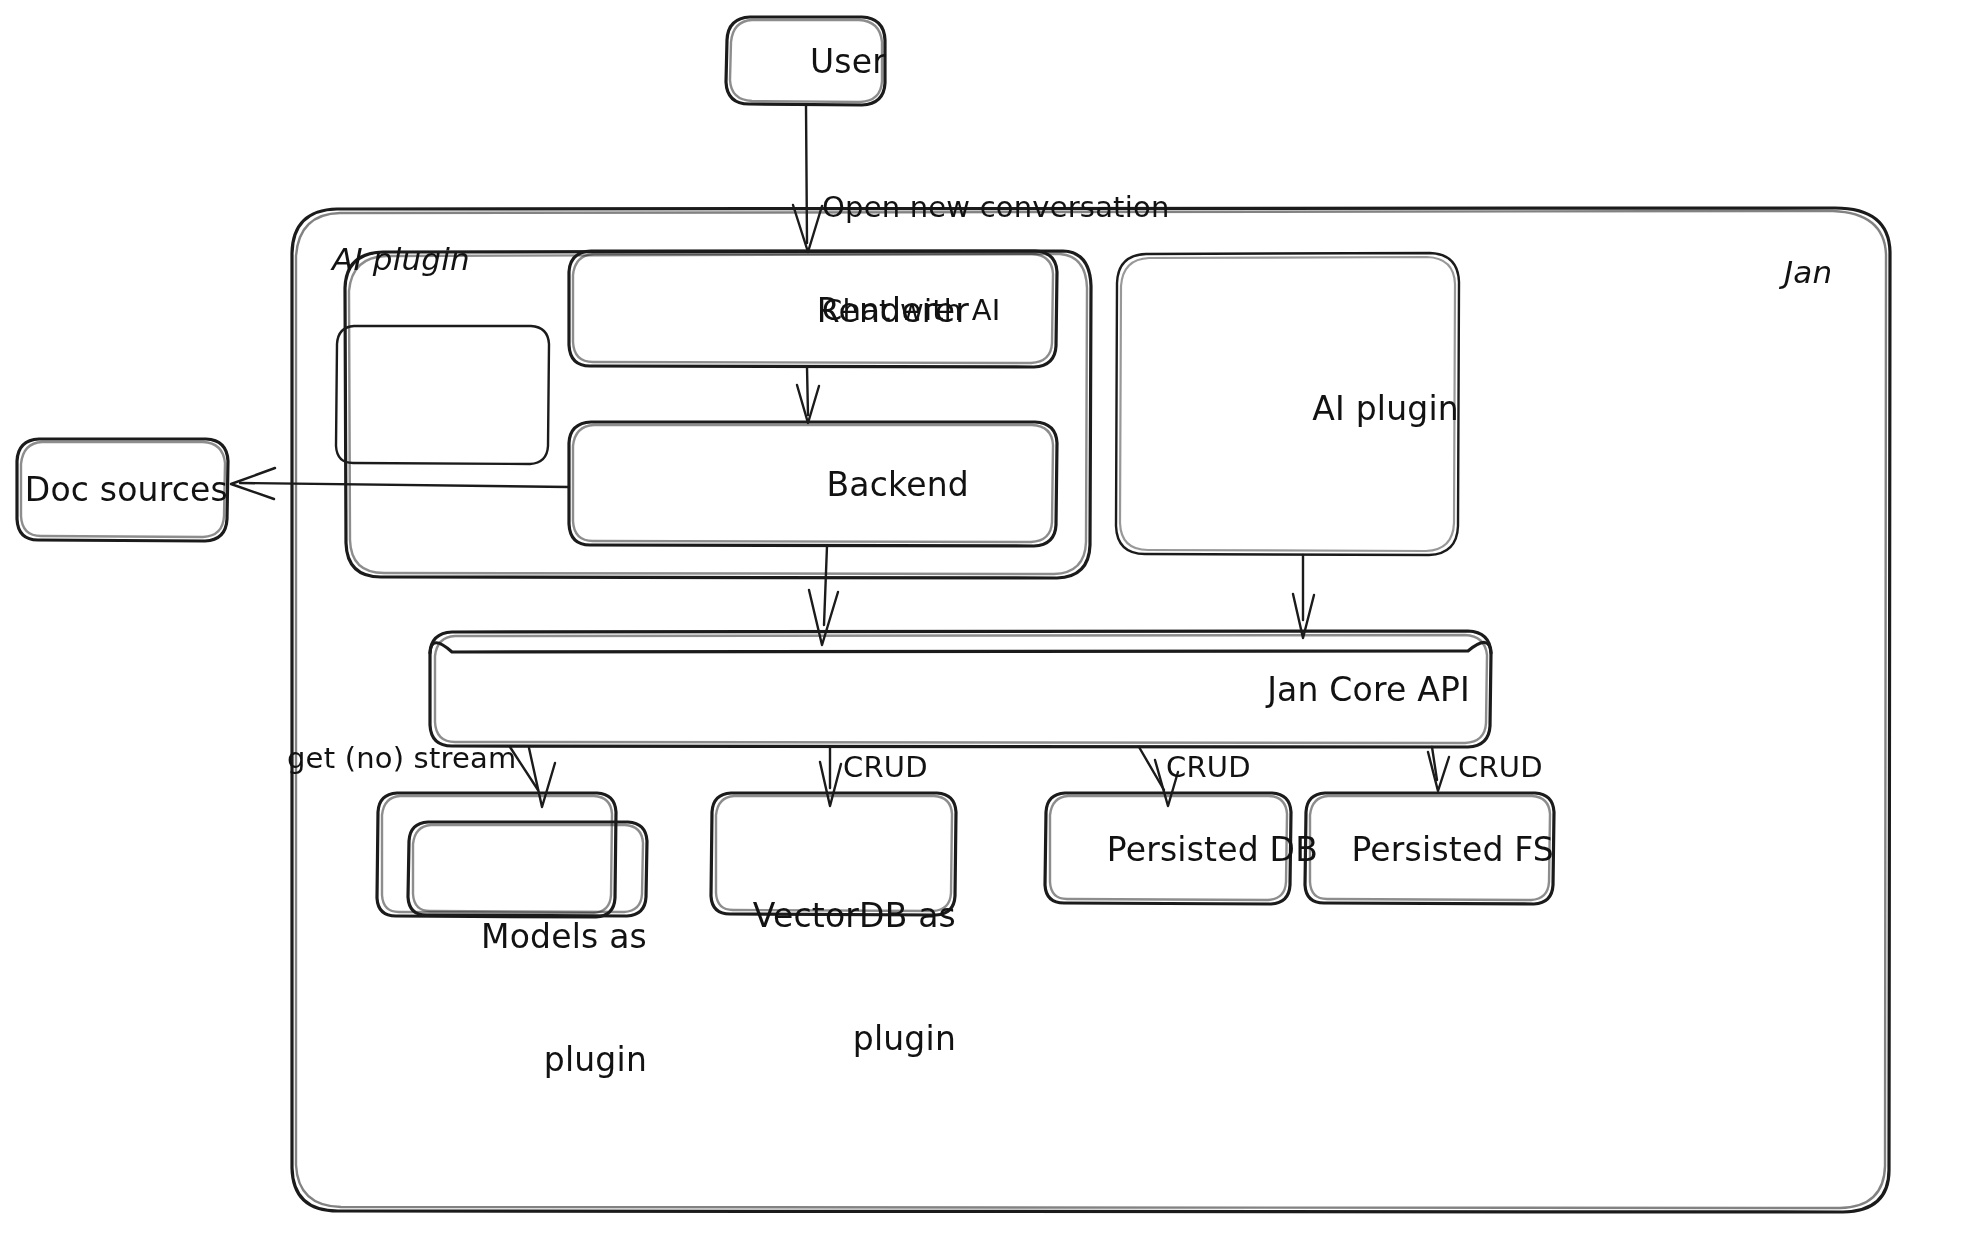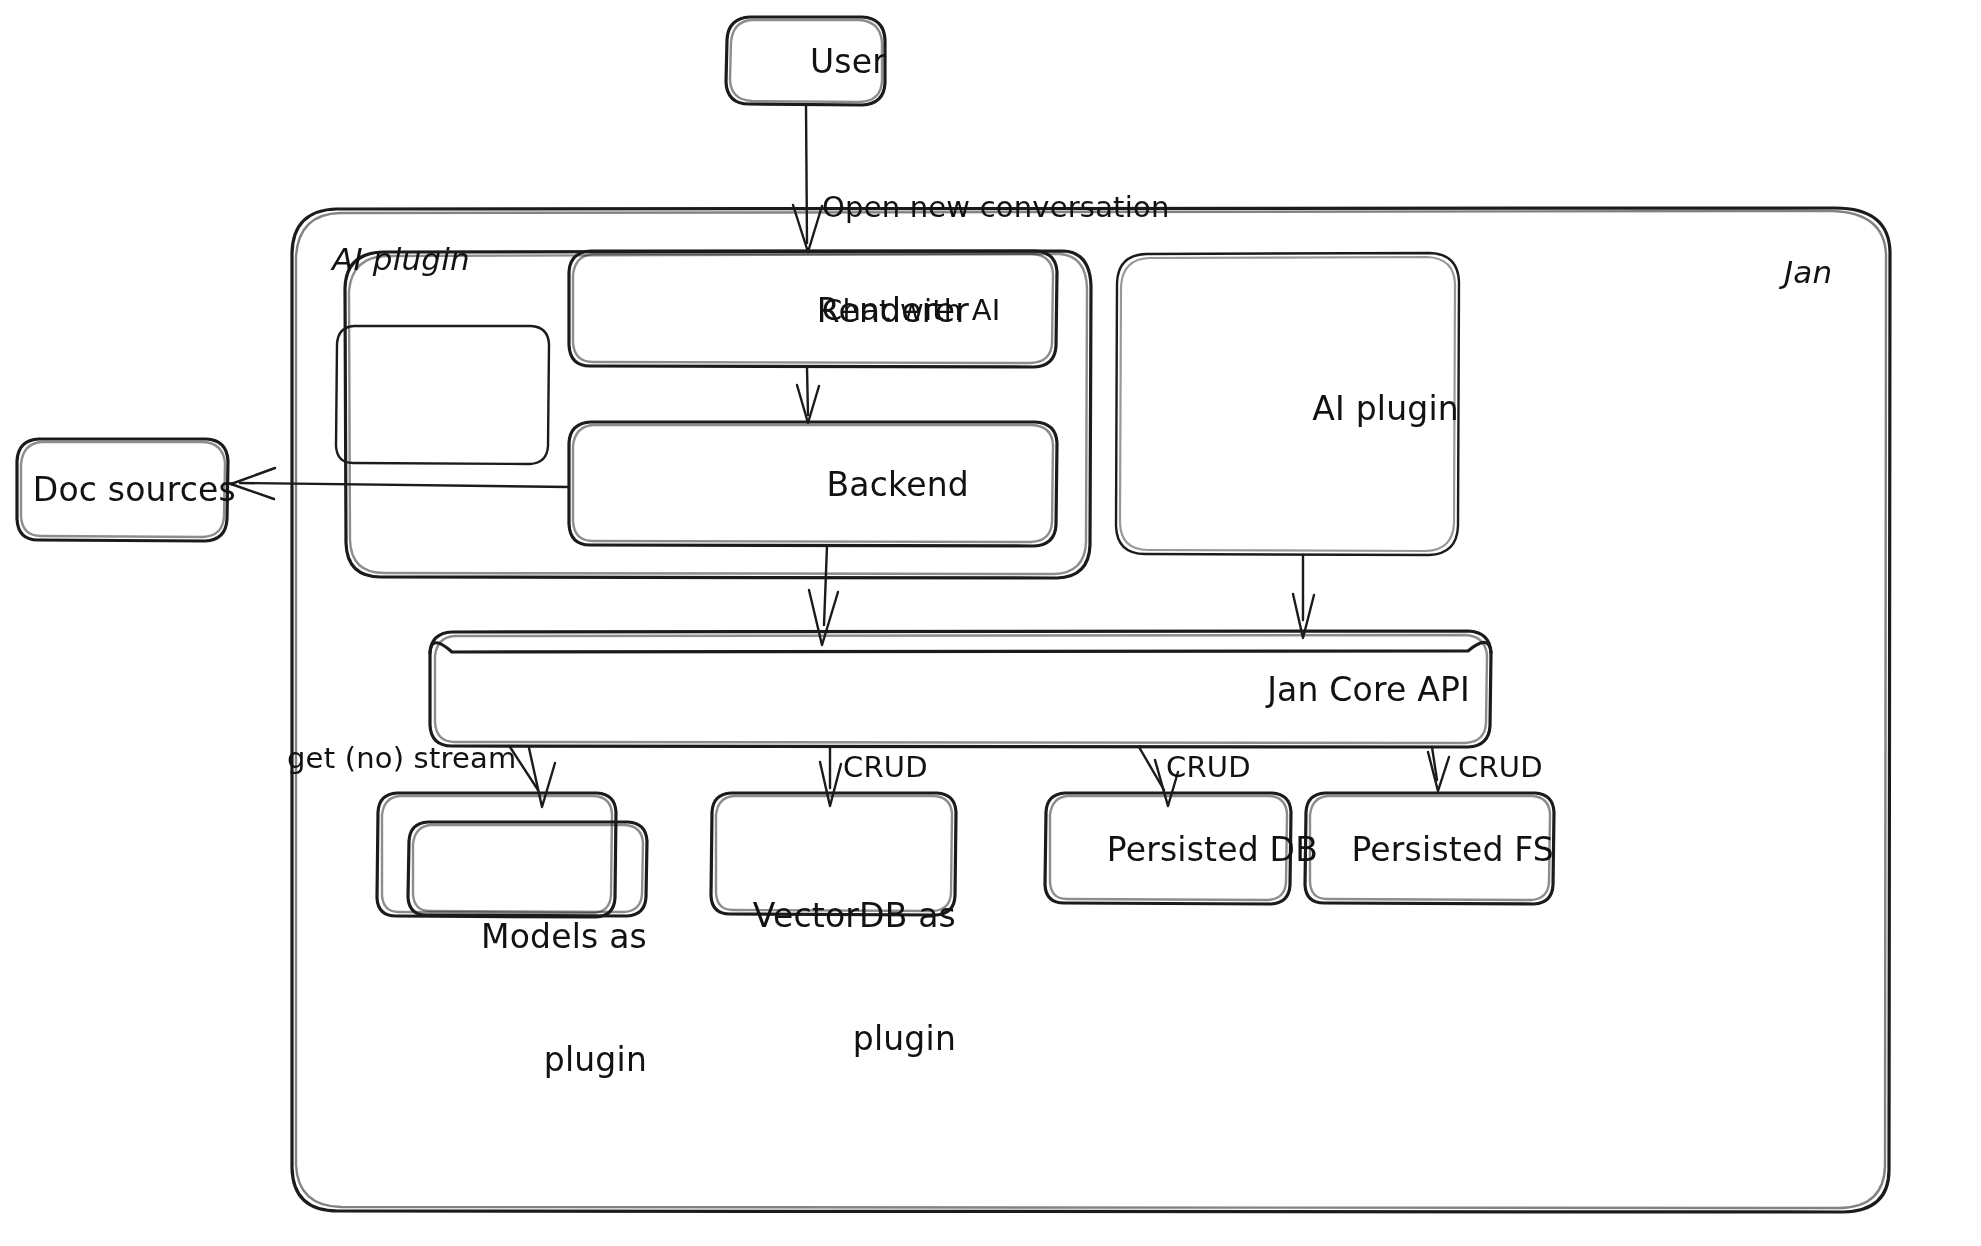--- a/index.html
+++ b/index.html
@@ -185,21 +185,21 @@
   <div class="lbl node-label" style="left:726px; top:43px; width:160px;">User</div>
 
   <div class="lbl node-label" style="left:569px; top:292px; width:400px;">Renderer</div>
 
   <div class="lbl node-label" style="left:569px; top:466px; width:400px;">Backend</div>
 
   <div class="lbl node-label" style="left:1116px; top:390px; width:343px;">AI plugin</div>
 
   <div class="lbl node-label" style="left:430px; top:671px; width:1040px;">Jan Core API</div>
 
-  <div class="lbl node-label" style="left:17px; top:471px; width:211px;padding-left:8px;">Doc sources</div>
+  <div class="lbl node-label" style="left:17px; top:471px; width:211px;">Doc sources</div>
 
 
   <div class="lbl node-label two-line" style="left:409px; top:833px; width:238px;">
     <div>Models as</div>
     <div>plugin</div>
   </div>
 
   <div class="lbl node-label two-line" style="left:711px; top:812px; width:245px;">
     <div>VectorDB as</div>
     <div>plugin</div>

